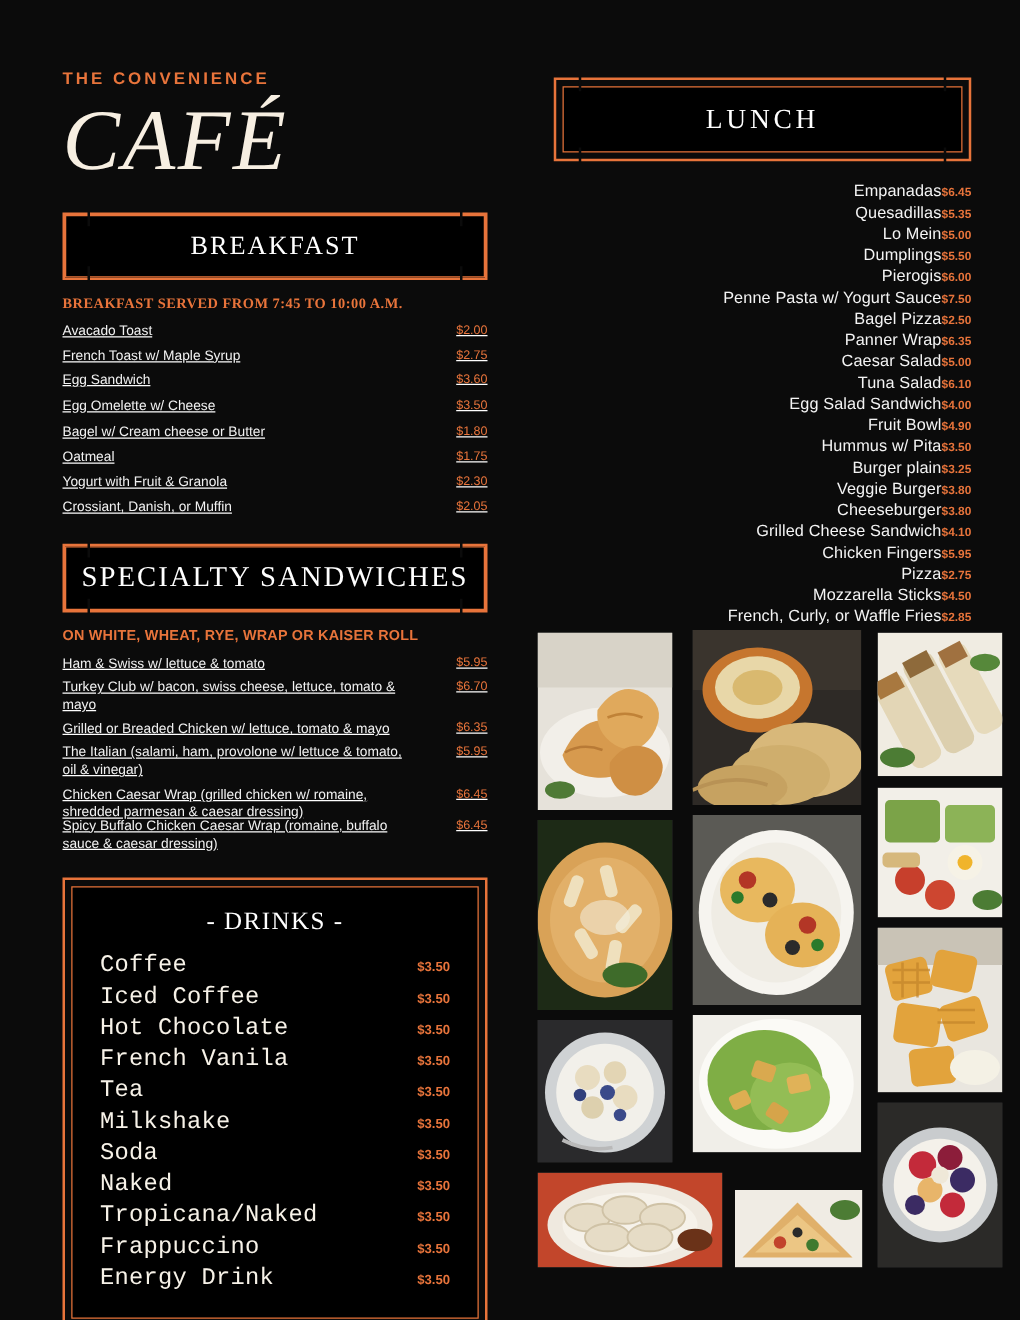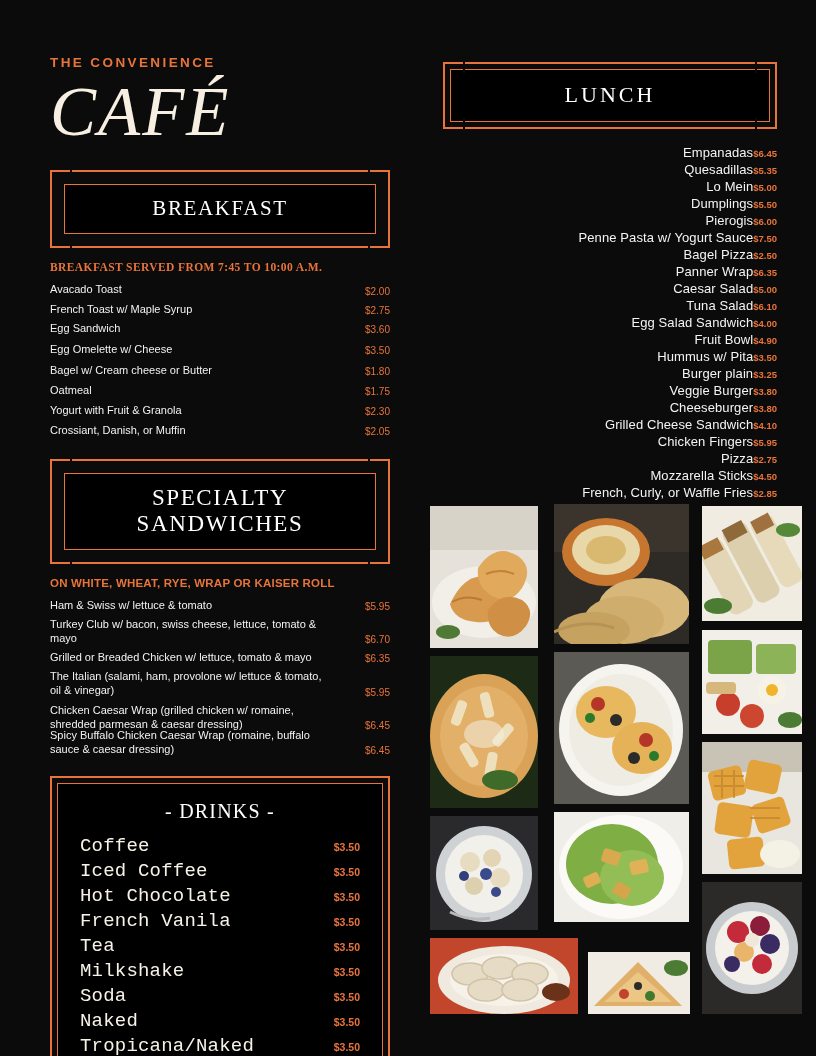--- a/index.html
+++ b/index.html
@@ -28,21 +28,21 @@
     color:#f7efe2;
     letter-spacing:2px;
     line-height:1.05;
     margin-top:6px;
   }
 
   
   .frame{
     position:relative;
     border:2px solid #e8743b;
-    padding:12px;
+    padding:0;
     margin-top:22px;
   }
   .frame-inner{
     border:1px solid #e8743b;
     background:#000;
     text-align:center;
     padding:11px 4px 12px;
   }
   .frame-inner .ft{
     font-family:"Liberation Serif", serif;
@@ -69,23 +69,24 @@
   }
   .subnote.sans{
     font-family:"Liberation Sans", sans-serif;
     font-weight:bold;
     font-size:11.5px;
     letter-spacing:.2px;
   }
 
   .item-row{
     display:flex;
-    align-items:flex-end;
+    align-items:flex-start;
     justify-content:space-between;
     margin-bottom:5px;
+    text-decoration:underline;
   }
   .item-row .nm{
     font-size:11px;
     color:#f2f2f2;
     line-height:1.28;
     padding-right:10px;
     max-width:280px;
   }
   .item-row .pr{
     font-size:10px;

